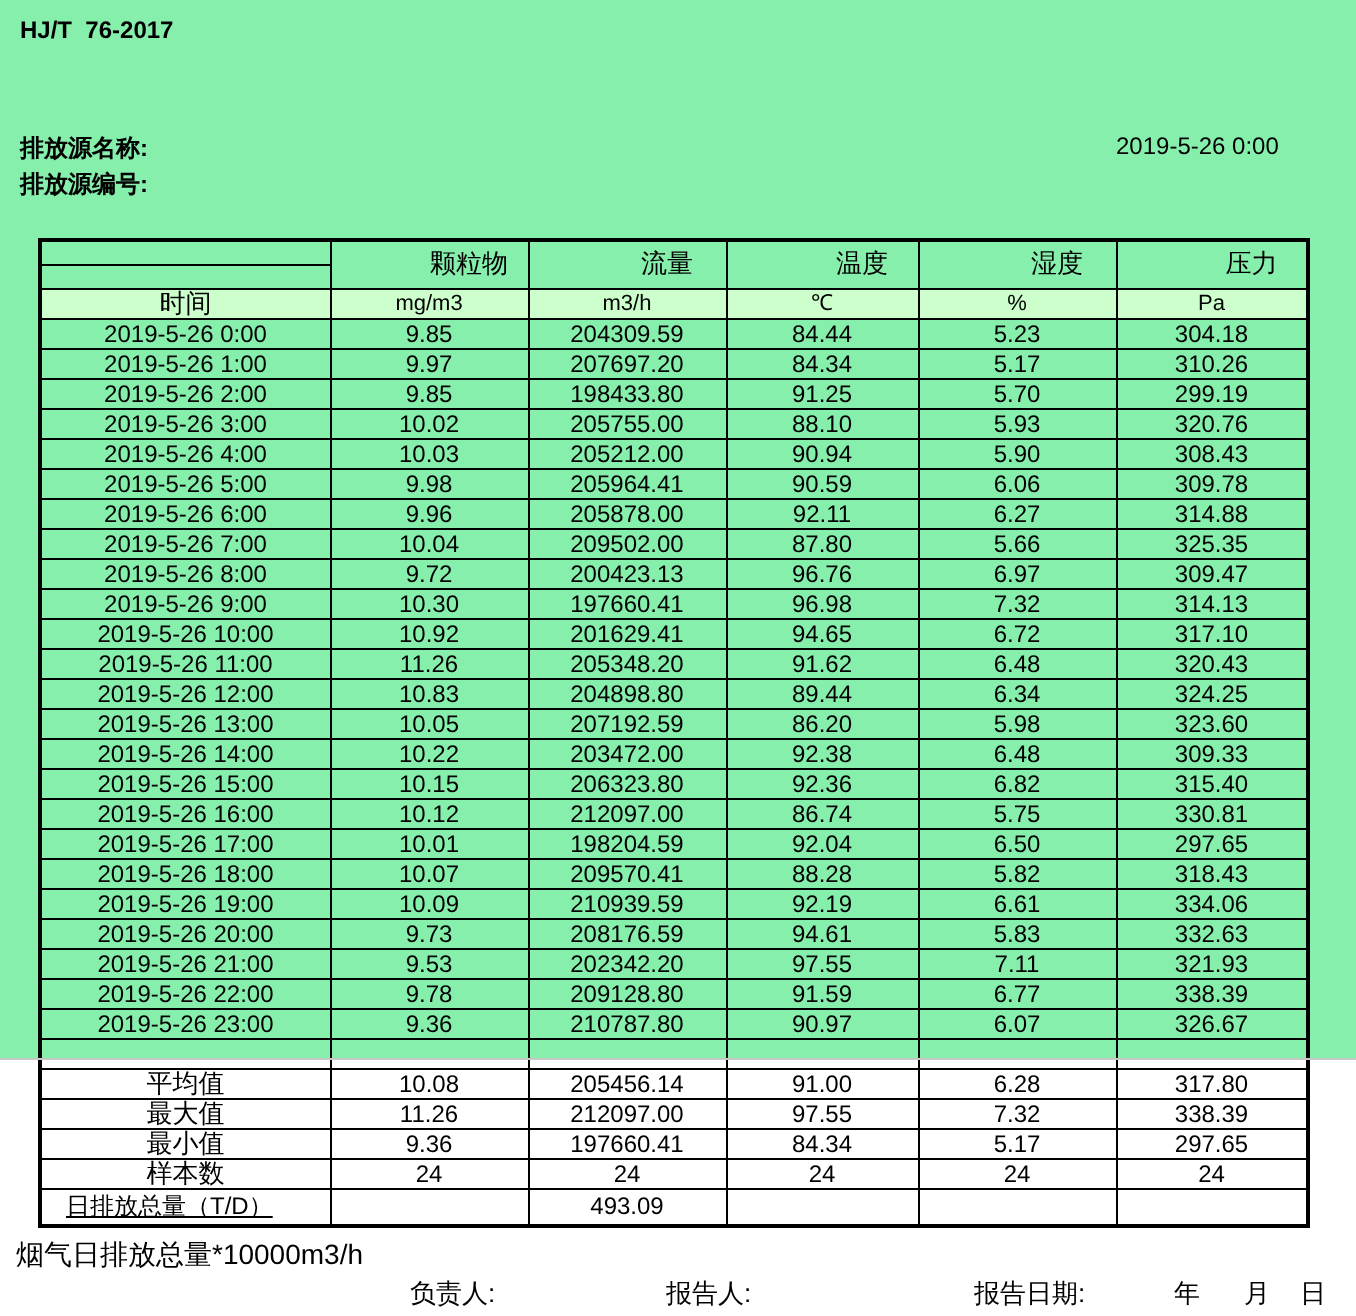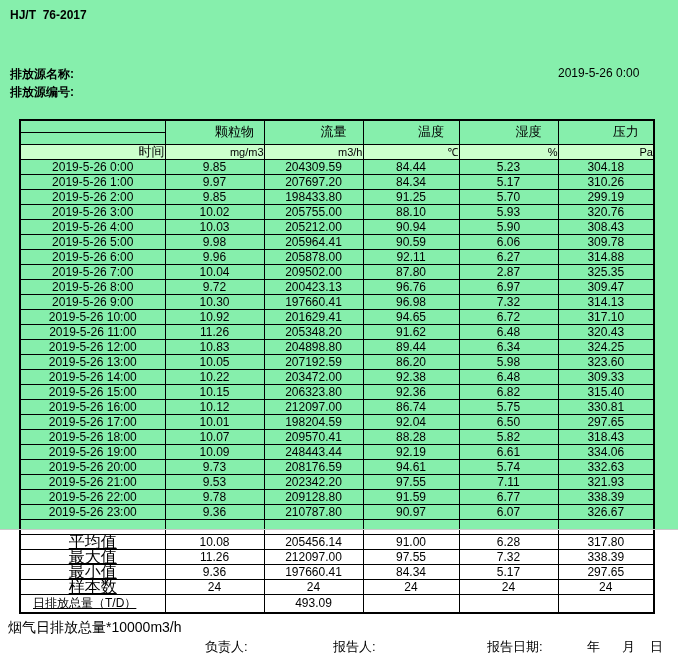--- a/index.html
+++ b/index.html
@@ -9,25 +9,25 @@
 
   .std-no { position: absolute; left: 10px; top: 8px; font-size: 12px; font-weight: bold; white-space: pre; }
   .doc-title { position: absolute; left: 0; right: 0; top: 32px; text-align: center; font-size: 15px; font-weight: bold; letter-spacing: 1px; }
   .src-name { position: absolute; left: 10px; top: 66px; font-size: 12px; font-weight: bold; }
   .src-code { position: absolute; left: 10px; top: 84px; font-size: 12px; font-weight: bold; }
   .hdr-date { position: absolute; left: 558px; top: 66px; font-size: 12px; }
 
   table.report { position: absolute; left: 19px; top: 119px; width: 634px; border-collapse: collapse; table-layout: fixed; border: 2px solid #000; }
   table.report td { border: 1px solid #000; font-size: 12px; line-height: 14px; height: 14px; text-align: center; padding: 0; overflow: hidden; white-space: nowrap; }
   tr.phead td { height: 12px; line-height: 12px; font-size: 13px; padding-left: 40px; }
-  tr.unitrow td { background: #ccffcc; height: 14px; text-align: right; }
+  tr.unitrow td { background: #ccffcc; height: 14px; }
   tr.unitrow td.timelbl { font-size: 13px; }
   tr.unitrow td.unit { font-size: 11px; }
   tr.spacer td { height: 15px; }
-  tr.summary td.slabel { text-decoration: underline; font-size: 16px; }
+  tr.summary td.slabel { font-size: 13px; }
   tr.totalrow td { height: 17px; line-height: 17px; }
   tr.totalrow td.slabel { text-align: left; padding-left: 12px; text-decoration: underline; }
 
   .foot-note { position: absolute; left: 8px; top: 619px; font-size: 14px; }
   .sig { position: absolute; top: 638px; font-size: 13px; }
   .sig.unit { left: 8px; }
   .sig.manager { left: 205px; }
   .sig.reporter { left: 333px; }
   .sig.rdate { left: 487px; }
   .sig.y { left: 587px; }
@@ -130,21 +130,21 @@
           <td>205878.00</td>
           <td>92.11</td>
           <td>6.27</td>
           <td>314.88</td>
         </tr>
         <tr>
           <td>2019-5-26  7:00</td>
           <td>10.04</td>
           <td>209502.00</td>
           <td>87.80</td>
-          <td>2.87</td>
+          <td>5.66</td>
           <td>325.35</td>
         </tr>
         <tr>
           <td>2019-5-26  8:00</td>
           <td>9.72</td>
           <td>200423.13</td>
           <td>96.76</td>
           <td>6.97</td>
           <td>309.47</td>
         </tr>
@@ -224,31 +224,31 @@
           <td>2019-5-26 18:00</td>
           <td>10.07</td>
           <td>209570.41</td>
           <td>88.28</td>
           <td>5.82</td>
           <td>318.43</td>
         </tr>
         <tr>
           <td>2019-5-26 19:00</td>
           <td>10.09</td>
-          <td>248443.44</td>
+          <td>210939.59</td>
           <td>92.19</td>
           <td>6.61</td>
           <td>334.06</td>
         </tr>
         <tr>
           <td>2019-5-26 20:00</td>
           <td>9.73</td>
           <td>208176.59</td>
           <td>94.61</td>
-          <td>5.74</td>
+          <td>5.83</td>
           <td>332.63</td>
         </tr>
         <tr>
           <td>2019-5-26 21:00</td>
           <td>9.53</td>
           <td>202342.20</td>
           <td>97.55</td>
           <td>7.11</td>
           <td>321.93</td>
         </tr>

